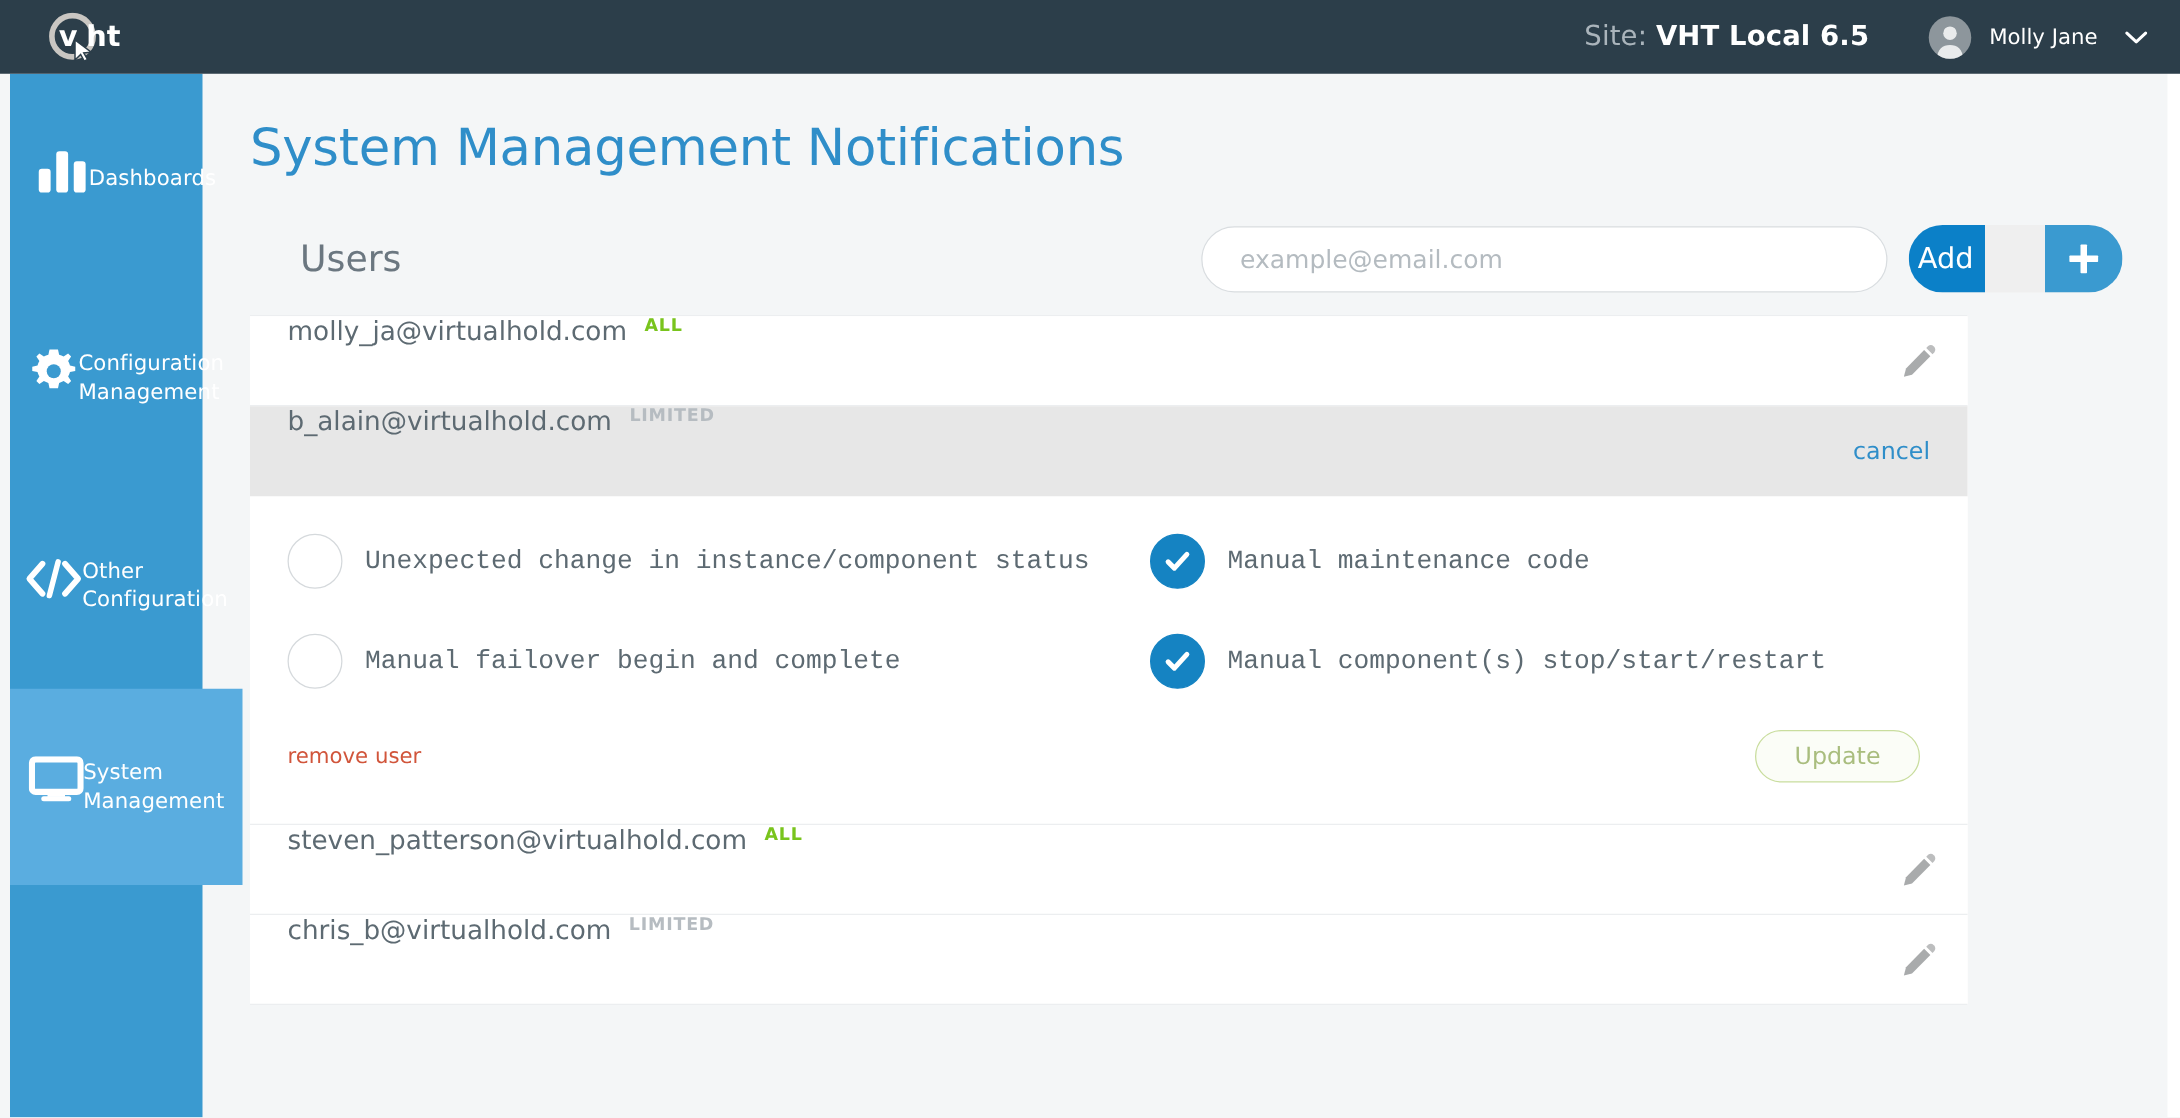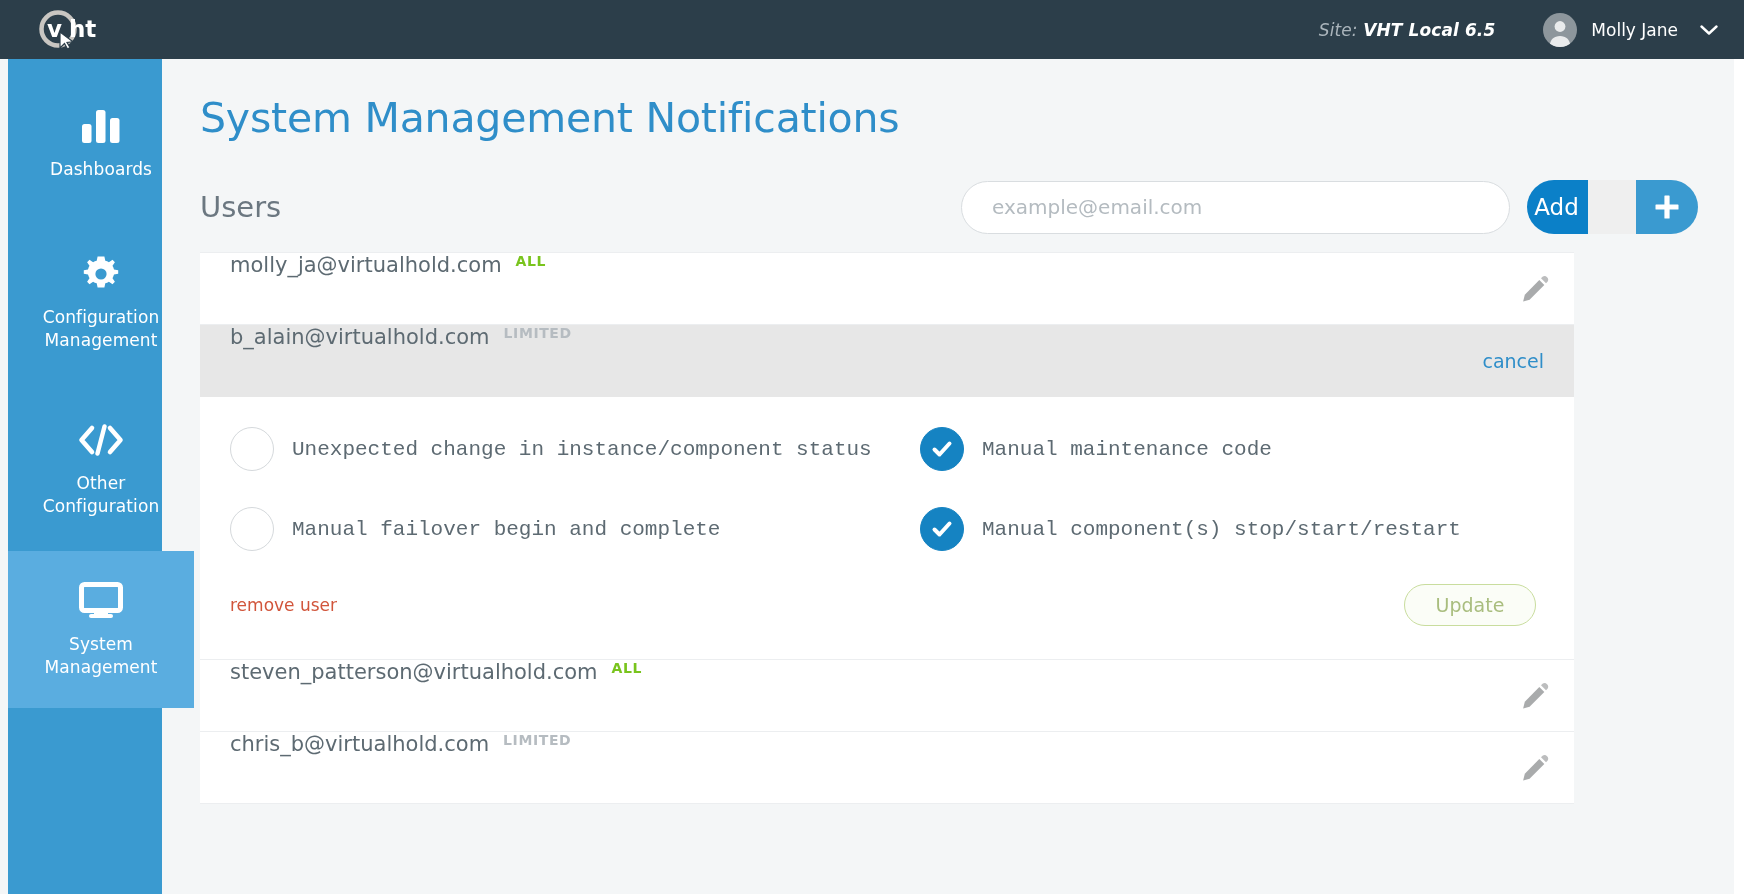--- a/index.html
+++ b/index.html
@@ -34,24 +34,23 @@
   }
   .logo svg { display:block; }
   .topbar-right {
     margin-left: auto;
     display: flex; align-items: center;
     height: 59px;
     padding-right: 22px;
   }
   .site-label {
     color: #aab4bb;
-    font-size: 17px;
+    font-size: 22px;
     letter-spacing: 0.1px;
     white-space: nowrap;
-    font-style: italic;
   }
   .site-label b { color: #ffffff; font-weight: 600; }
   .user-block {
     display: flex; align-items: center;
     margin-left: 48px;
   }
   .avatar {
     width: 34px; height: 34px; border-radius: 50%;
     background: #8d969c;
     display: flex; align-items: flex-end; justify-content: center;
@@ -72,24 +71,24 @@
   
   .sidebar {
     position: absolute;
     top: 59px; left: 8px;
     width: 154px; height: 835px;
     background: #3a9ad0;
     z-index: 30;
   }
   .nav-item {
     width: 186px;
-    display: flex; flex-direction: column;
+    display: flex; flex-direction: row;
     align-items: center; justify-content: center;
     color: #ffffff;
-    text-align: center;
+    text-align: left;
     cursor: pointer;
   }
   .nav-item.dashboards { height: 160px; padding-top: 8px; }
   .nav-item.config { height: 168px; }
   .nav-item.other { height: 164px; }
   .nav-item.sysmgmt { height: 157px; background: #5aade0; }
   .nav-icon { margin-bottom: 12px; height: 40px; display:flex; align-items:center; justify-content:center; }
   .nav-icon svg { display: block; }
   .nav-label {
     font-size: 17px; line-height: 23px;
@@ -117,20 +116,21 @@
     position: relative;
     height: 90px;
     margin-top: 20px;
     padding: 0 38px 0 38px;
     display: flex; align-items: center;
   }
   .users-title {
     color: #6b7780;
     font-size: 29px;
     font-weight: 400;
+    margin-left: 40px;
   }
   .header-controls {
     margin-left: auto;
     display: flex; align-items: center;
   }
   .email-input {
     width: 549px; height: 53px;
     border: 1px solid #d9dde0;
     border-radius: 27px;
     background: #ffffff;

